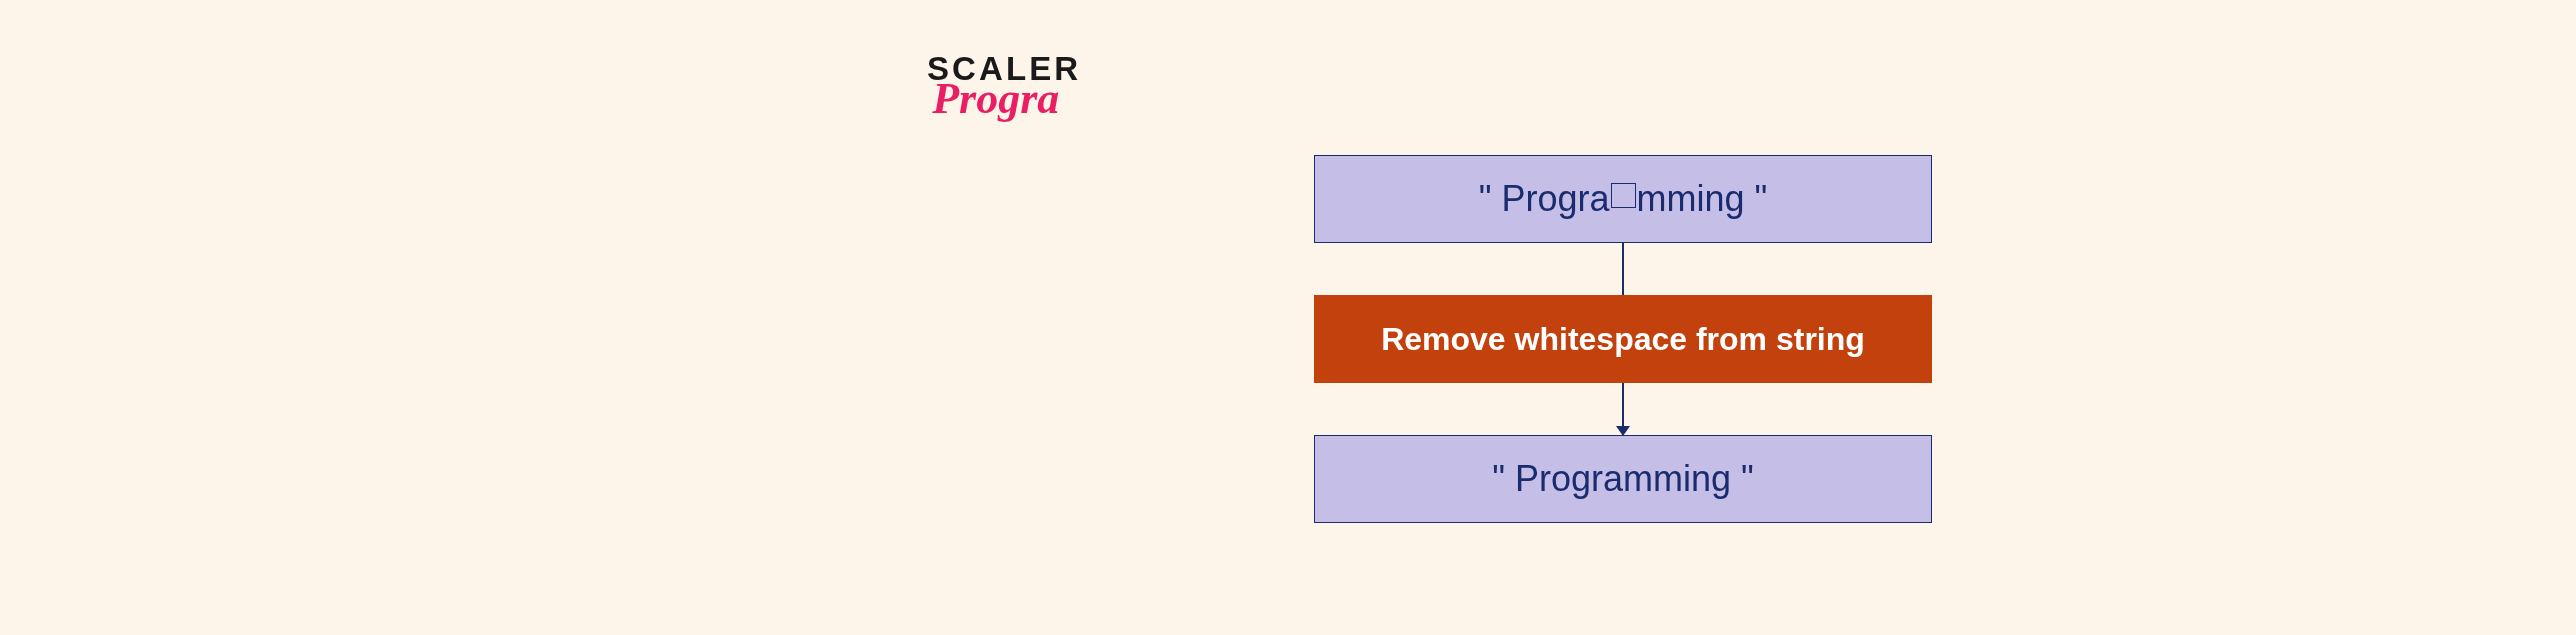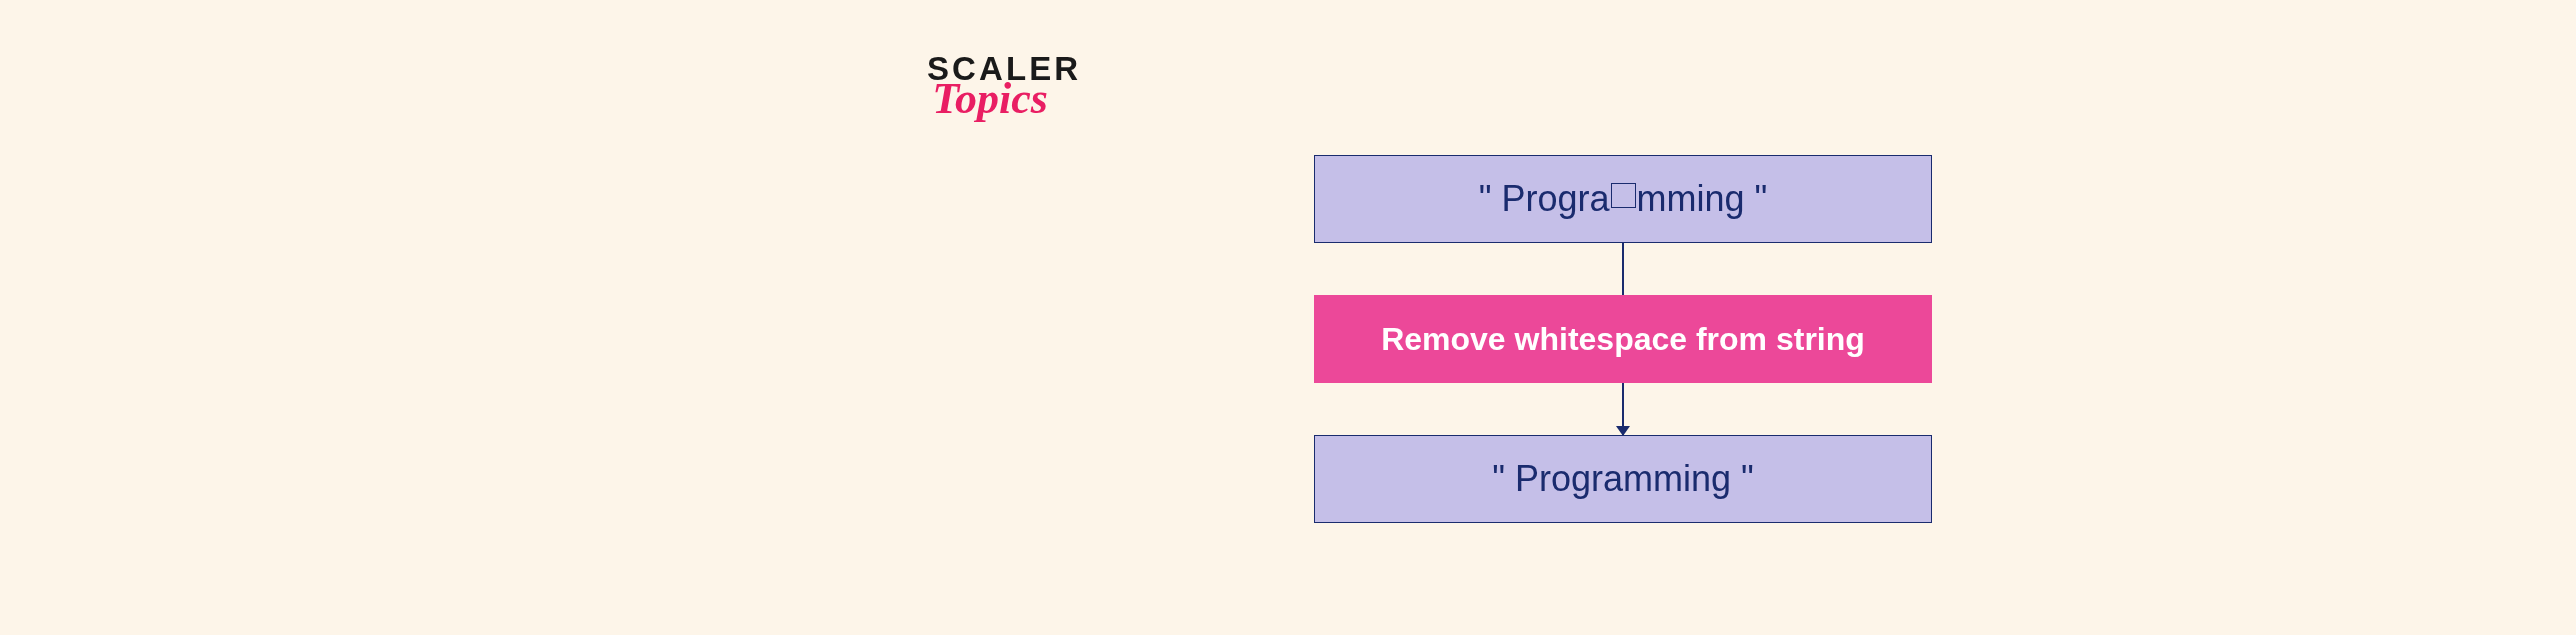--- a/index.html
+++ b/index.html
@@ -64,21 +64,21 @@
     }
     
     .box-light {
       background: #c5bfe8;
       border: 1.5px solid #1a2b6e;
       color: #1a2b6e;
       font-weight: 400;
     }
     
     .box-dark {
-      background: #ec4899;
+      background: #c2410c;
       color: #ffffff;
       font-weight: 600;
       font-size: 32px;
     }
     
     .arrow-segment {
       width: 1.5px;
       height: 52px;
       background: #1a2b6e;
       position: relative;
@@ -110,21 +110,21 @@
     .text-with-box {
       display: inline-flex;
       align-items: baseline;
     }
   </style>
 </head>
 <body>
 
 <div class="logo">
   <div class="logo-scaler">SCALER</div>
-  <div class="logo-topics">Topics</div>
+  <div class="logo-topics">Progra</div>
 </div>
 
 <div class="diagram">
 
   <div class="box box-light">
     <span class="text-with-box">
       <span>" Progra</span>
       <span class="whitespace-box"></span>
       <span>mming "</span>
     </span>

